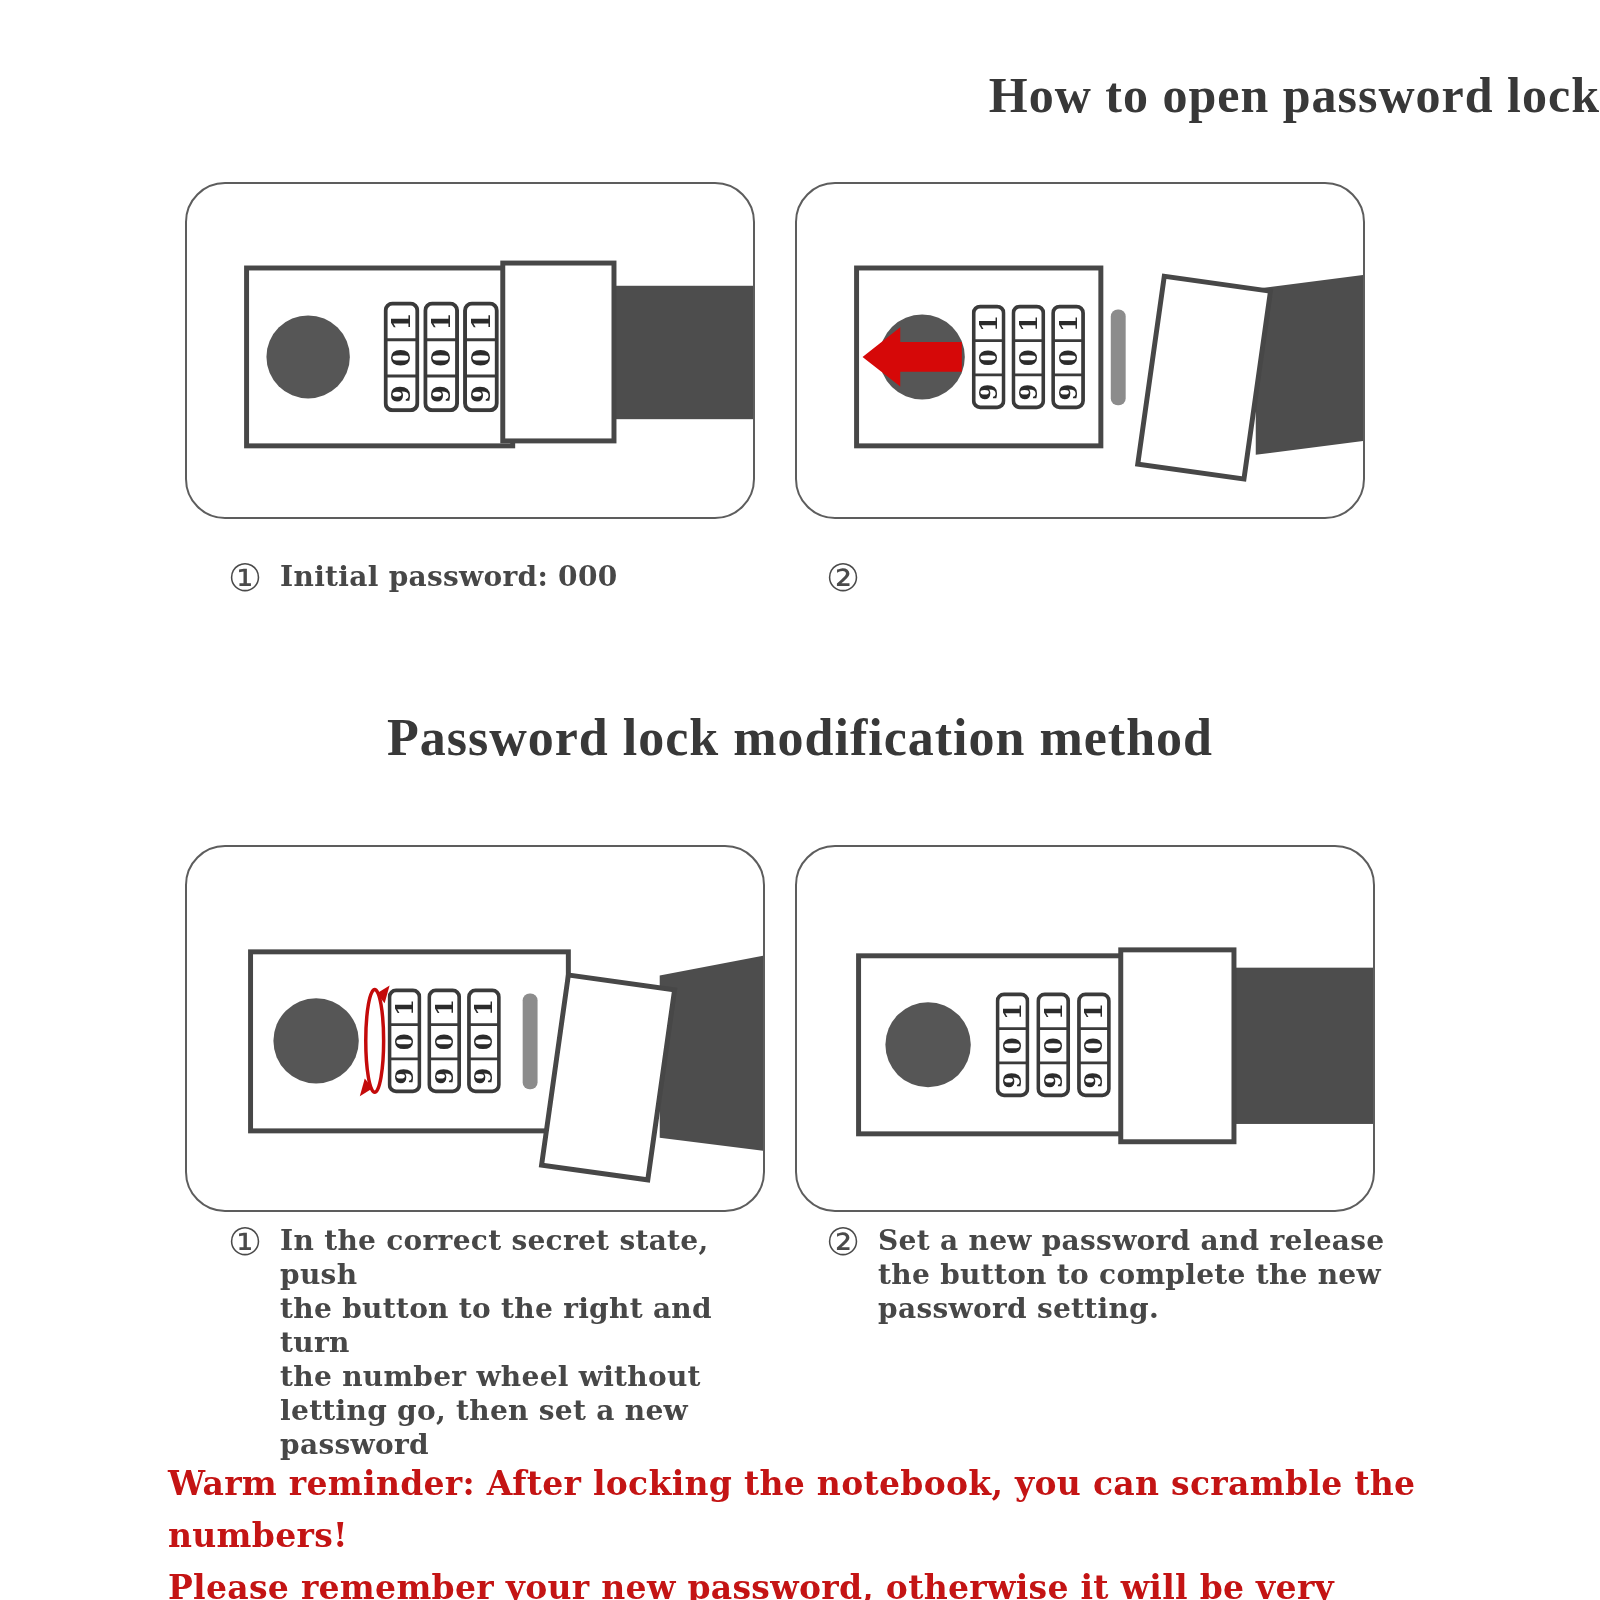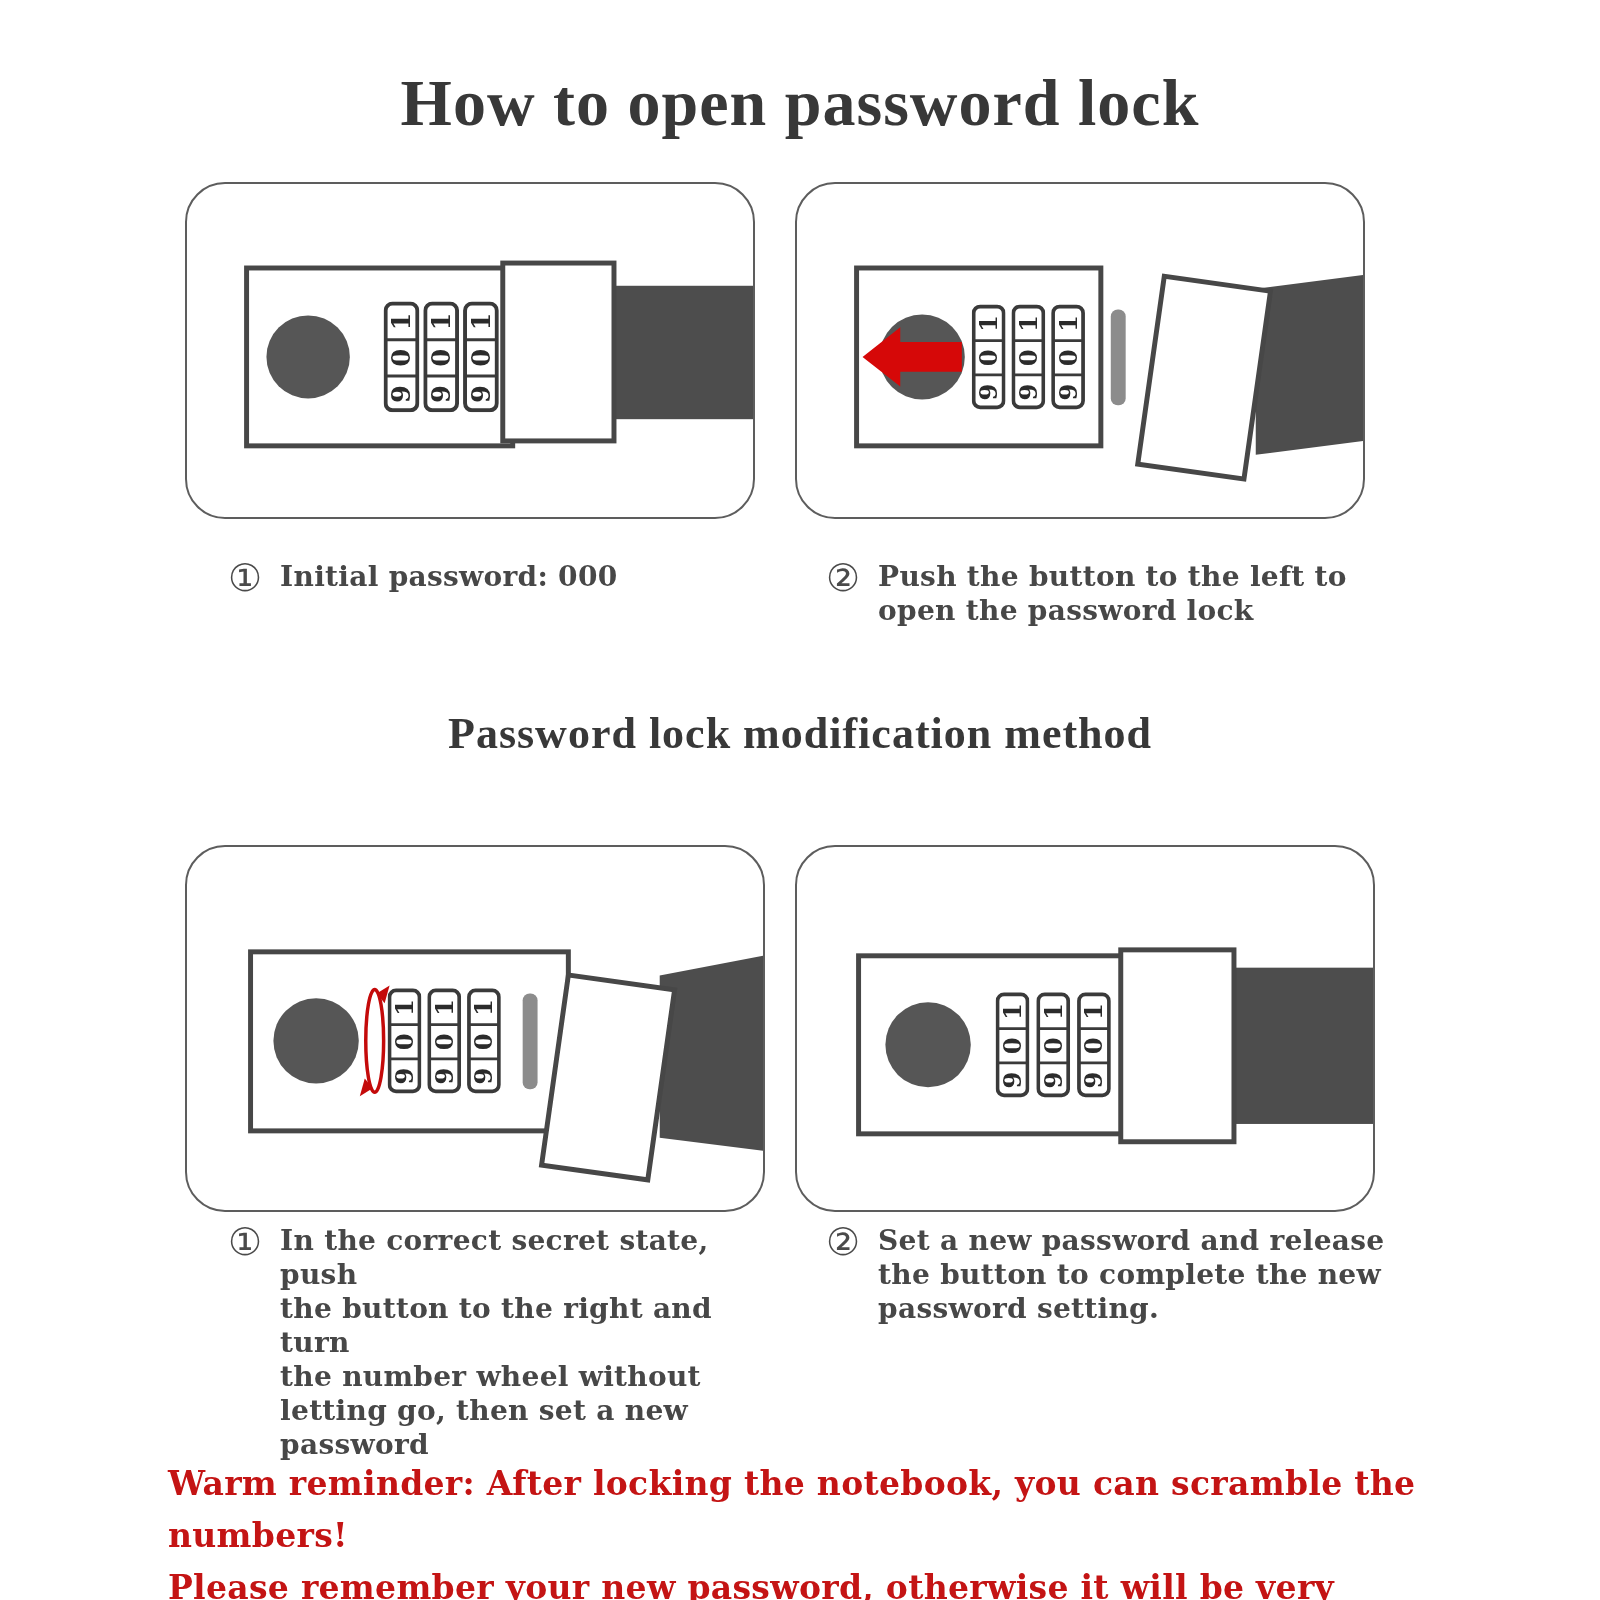--- a/index.html
+++ b/index.html
@@ -1,22 +1,22 @@
 <!DOCTYPE html>
 <html><head>
 <meta charset="utf-8">
 <style>
   html,body{margin:0;padding:0;background:#ffffff;}
   #canvas{position:relative;width:1600px;height:1600px;background:#ffffff;overflow:hidden;
           font-family:"DejaVu Serif",serif;color:#3d3d3d;}
   .title{position:absolute;left:0;width:1600px;text-align:center;
          font-family:"Liberation Serif",serif;font-weight:700;color:#383838;
          letter-spacing:1px;line-height:1;}
-  #title1{top:70px;font-size:66px;}
-  #title2{top:712px;font-size:44px;}
+  #title1{top:70px;font-size:50px;text-align:right;}
+  #title2{top:712px;font-size:52px;}
   .panel{position:absolute;border:2.5px solid #5d5d5d;border-radius:40px;background:#fff;
          overflow:hidden;box-sizing:border-box;}
   #panel-open-closed {left:185px;top:182px;width:570px;height:337px;}
   #panel-open-opened {left:795px;top:182px;width:570px;height:337px;}
   #panel-mod-turn    {left:185px;top:845px;width:580px;height:367px;}
   #panel-mod-set     {left:795px;top:845px;width:580px;height:367px;}
   .panel svg{position:absolute;left:0;top:0;width:100%;height:100%;display:block;}
   .step{position:absolute;display:flex;align-items:flex-start;gap:18px;}
   .step-num{font-family:"DejaVu Sans",sans-serif;font-size:38px;line-height:36px;
             color:#4a4a4a;font-weight:400;flex:0 0 auto;}
@@ -74,22 +74,20 @@
       </g>
     </svg>
   </div>
 
   <div id="step-open-1" class="step">
     <span class="step-num">①</span>
     <span class="step-text">Initial password: 000</span>
   </div>
   <div id="step-open-2" class="step">
     <span class="step-num">②</span>
-    <span class="step-text">Push the button to the left to
-open the password lock</span>
   </div>
 
   <div id="title2" class="title">Password lock modification method</div>
 
   <div id="panel-mod-turn" class="panel">
     <svg viewBox="0 0 580 367" preserveAspectRatio="none">
       <rect x="64" y="106" width="320" height="181" fill="#ffffff" stroke="#474747" stroke-width="5"></rect>
       <circle cx="130" cy="196" r="43" fill="#565656"></circle>
       <use href="#wheel" x="202" y="142" width="34" height="108"></use>
       <use href="#wheel" x="242" y="142" width="34" height="108"></use>

